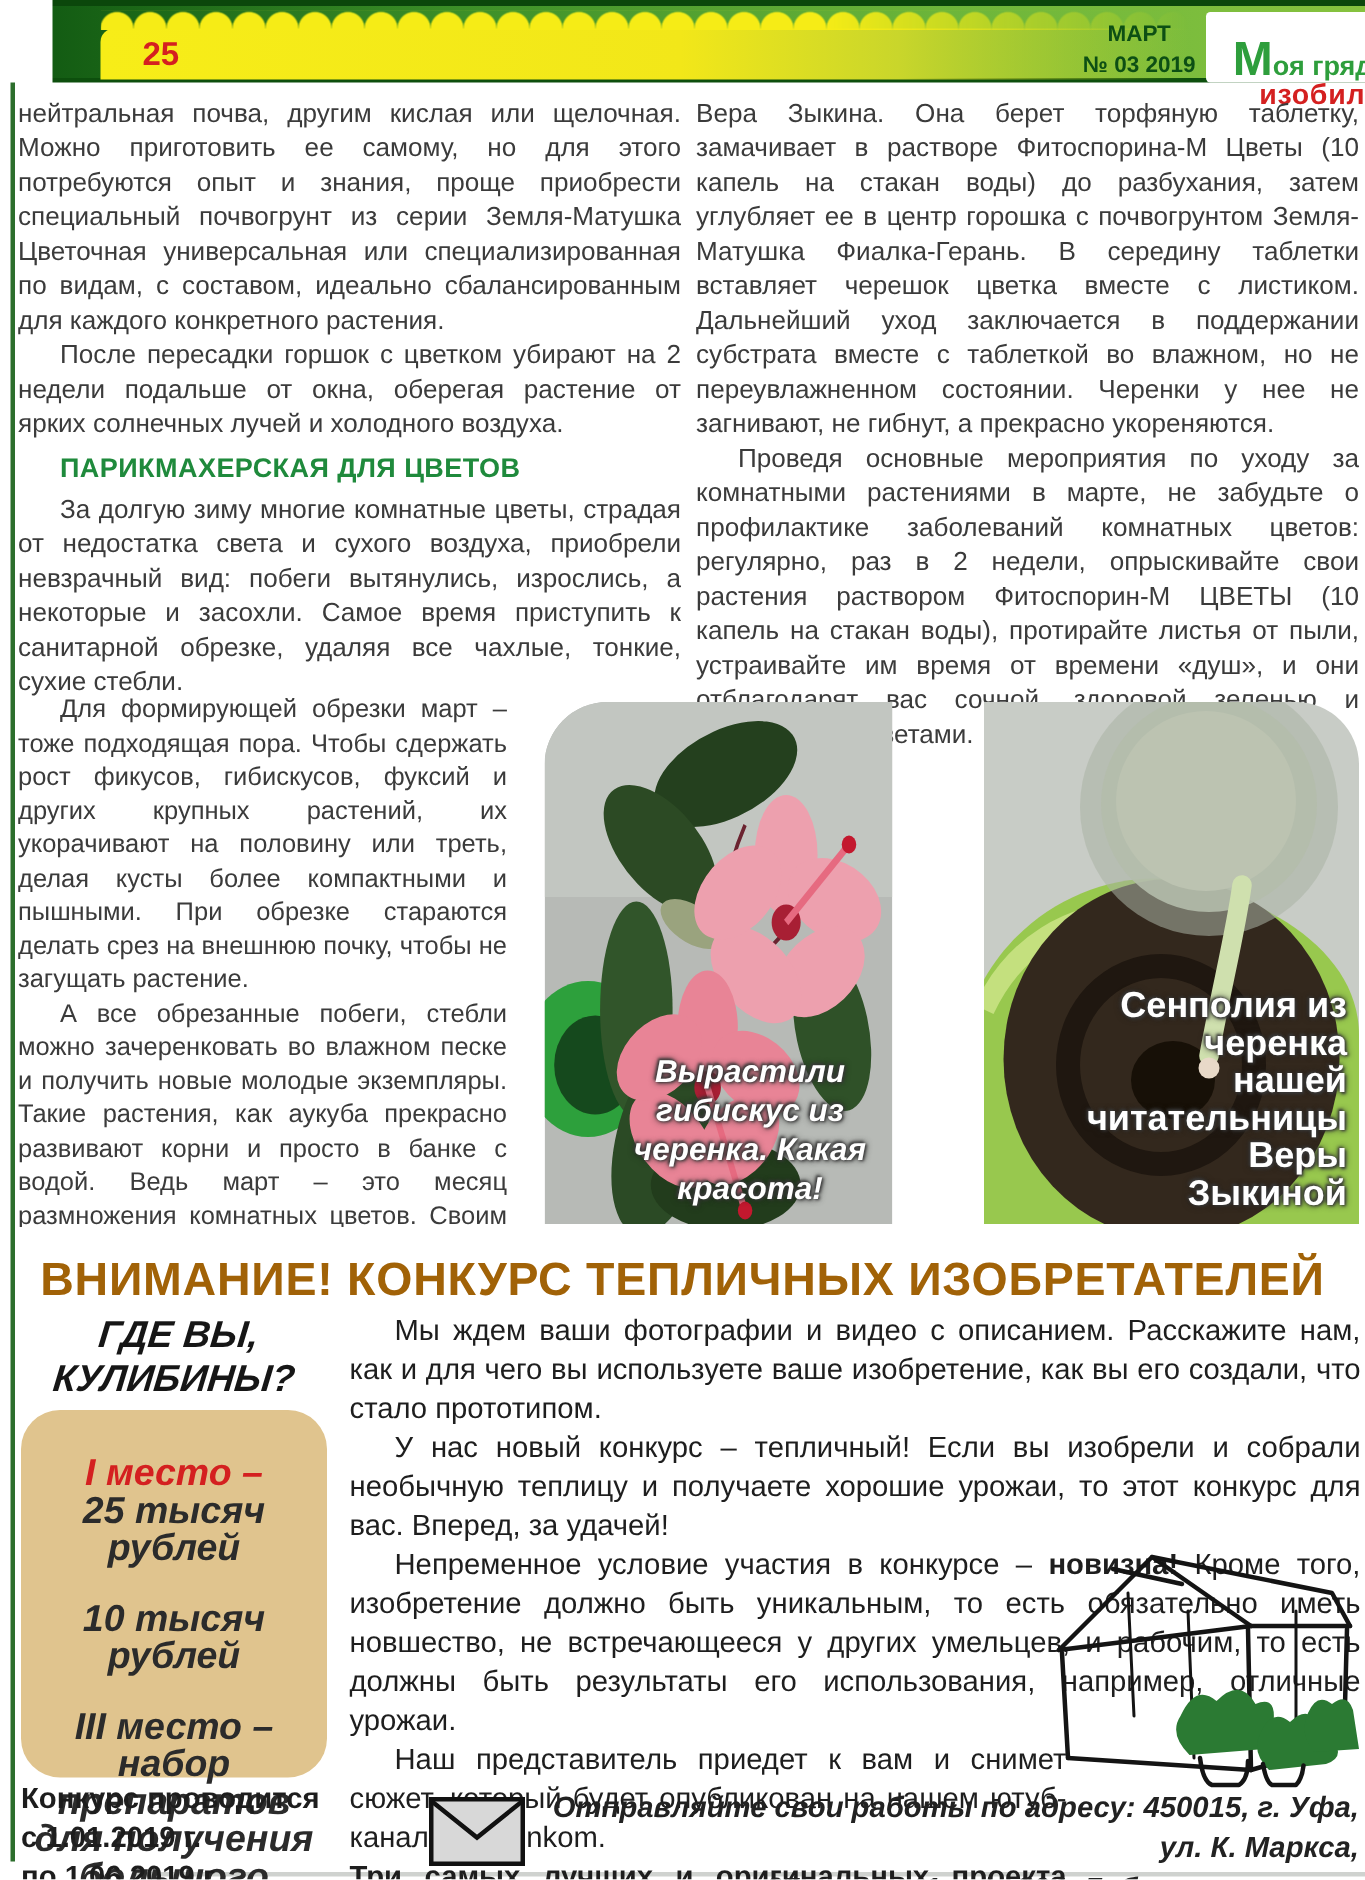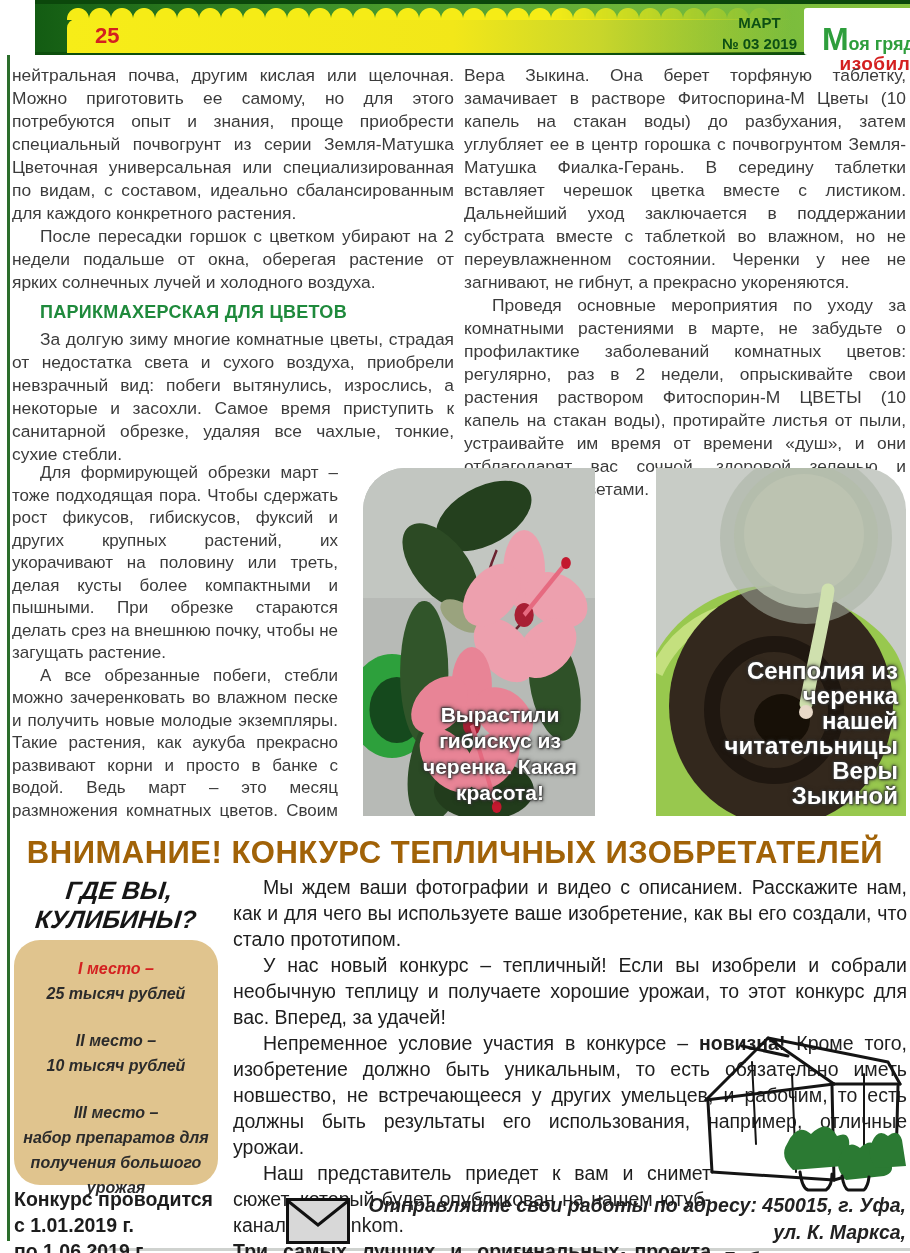--- a/index.html
+++ b/index.html
@@ -37,35 +37,35 @@
   .col p{margin:0;text-indent:28px;}
   .col p.noindent{text-indent:0;}
   .green-h{color:#1f8a3c;font-size:18px;font-weight:bold;margin:7px 0 4px 28px;letter-spacing:.3px;}
   .col-left{left:12px;top:64px;width:442px;}
   .col-right{left:464px;top:64px;width:442px;}
   .col-narrow{left:12px;top:462px;width:326px;height:356px;overflow:hidden;font-size:17px;line-height:22.5px;}
 
   
   .photo{position:absolute;top:468px;height:348px;overflow:hidden;}
   .photo svg{display:block;width:100%;height:100%;}
-  .photo-hibiscus{left:363px;width:232px;border-top-left-radius:42px;}
+  .photo-hibiscus{left:363px;width:232px;border-top-left-radius:42px;font-style:italic;}
   .photo-senpolia{left:656px;width:250px;border-top-right-radius:42px;}
   .caption{position:absolute;color:#fff;font-weight:bold;
            text-shadow:-1px -1px 2px #3a3a3a,1px 1px 2px #3a3a3a,0 0 5px #222;}
   .caption-1{left:48px;right:6px;bottom:10px;font-size:21px;line-height:26px;text-align:center;}
   .caption-2{right:8px;bottom:8px;width:175px;font-size:24px;line-height:25px;text-align:right;}
 
   
   .contest-title{position:absolute;left:0;top:835px;width:910px;text-align:center;
                  color:#a16207;font-size:31px;font-weight:bold;letter-spacing:.5px;}
   .callout{position:absolute;left:10px;top:876px;width:215px;text-align:center;color:#161616;
            font-size:25px;line-height:29px;font-weight:bold;font-style:italic;transform:skewX(-6deg);}
   .prize-box{position:absolute;left:14px;top:940px;width:204px;height:245px;box-sizing:border-box;
-             background:#e0c48e;border-radius:26px;padding:16px 8px;text-align:center;
-             font-style:italic;font-weight:bold;font-size:16px;line-height:25px;color:#2b2b2b;}
+             background:#e0c48e;border-radius:26px;padding:30px 8px;text-align:center;
+             font-style:italic;font-weight:bold;font-size:25px;line-height:25px;color:#2b2b2b;}
   .prize{margin-bottom:22px;}
   .prize:last-child{margin-bottom:0;}
   .prize .place{display:block;}
   .prize.first .place{color:#d42020;}
   .dates{position:absolute;left:14px;top:1186px;font-weight:bold;font-size:19.5px;
          line-height:26px;color:#1d1d1d;}
   .contest-text{position:absolute;left:233px;top:874px;width:674px;font-size:19.5px;
                 line-height:26px;color:#1e1e1e;text-align:justify;}
   .contest-text p{margin:0;text-indent:30px;}
   .contest-sub{width:478px;}
@@ -180,21 +180,20 @@
     <span>ГДЕ ВЫ,</span><br>
     <span>КУЛИБИНЫ?</span>
   </div>
 
   <div class="prize-box">
     <div class="prize first">
       <span class="place">I место –</span>
       <span class="desc">25 тысяч рублей</span>
     </div>
     <div class="prize">
-      <span class="place">II место –</span>
       <span class="desc">10 тысяч рублей</span>
     </div>
     <div class="prize">
       <span class="place">III место –</span>
       <span class="desc">набор препаратов для получения большого урожая</span>
     </div>
   </div>
 
   <div class="dates">
     <span>Конкурс проводится</span><br>

